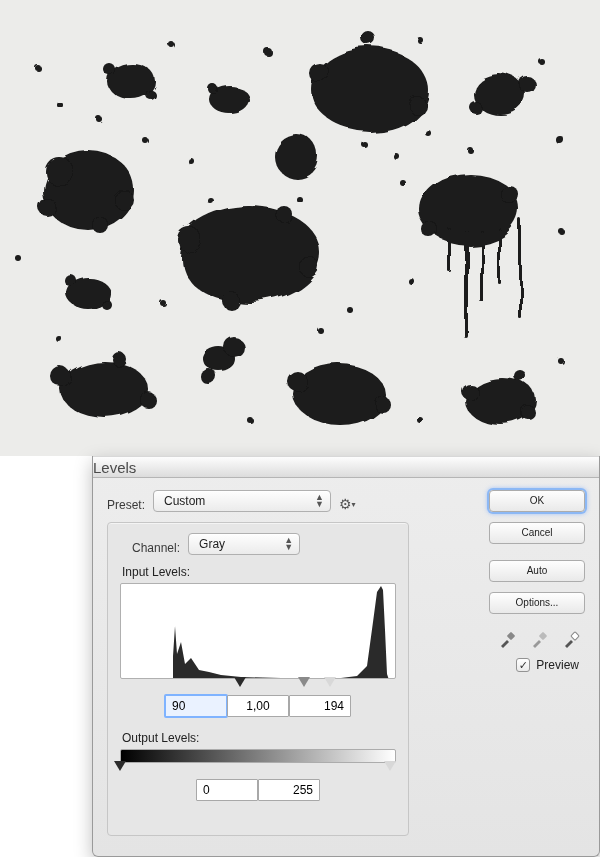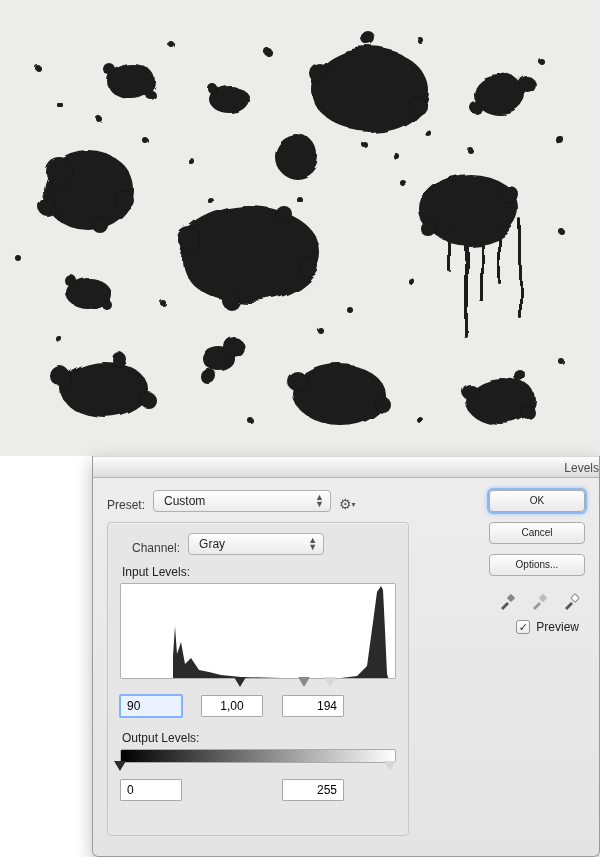--- a/index.html
+++ b/index.html
@@ -30,23 +30,23 @@
     border: 1px solid #9a9a9a;
     border-top: none;
     border-radius: 0 0 6px 6px;
     box-shadow: 0 6px 18px rgba(0,0,0,.25);
   }
   .titlebar {
     height: 22px;
     background: linear-gradient(#fdfdfd, #dcdcdc);
     border-bottom: 1px solid #b5b5b5;
     border-top: 1px solid #d8d8d8;
-    text-align: right;
+    text-align: left;
     line-height: 22px;
-    font-size: 12px;
+    font-size: 15px;
     color: #4a4a4a;
   }
   .body { position: relative; padding: 12px 14px; }
   .row { display: flex; align-items: flex-end; gap: 8px; }
   .label { color: #3a3a3a; }
   .preset-row { margin-bottom: 10px; }
   .select {
     display: inline-flex;
     align-items: center;
     justify-content: space-between;
@@ -93,21 +93,21 @@
   }
   .tri {
     position: absolute; top: -2px;
     width: 0; height: 0;
     border-left: 6px solid transparent;
     border-right: 6px solid transparent;
   }
   .tri.black { border-top: 10px solid #2b2b2b; }
   .tri.gray  { border-top: 10px solid #8a8a8a; }
   .tri.white { border-top: 10px solid #d8d8d8; }
-  .num-row { display: flex; justify-content: space-between; width: 224px; margin-top: 6px;}
+  .num-row { display: flex; justify-content: center; width: 276px; margin-top: 6px;}
   .num {
     width: 62px; height: 22px;
     border: 1px solid #a8a8a8;
     background: #fff;
     text-align: left;
     padding: 3px 6px;
     font-size: 12px;
     border-radius: 1px;
   }
   .num.focused { outline: 2px solid #7fb3ff; outline-offset: -1px; background: #eaf2ff;}
@@ -294,21 +294,21 @@
             <span>▲</span>
             <span>▼</span>
           </span>
       </div>
       <span class="gear">⚙︎<span style="font-size:8px;vertical-align:2px">▾</span></span>
     </div>
 
     <div class="inner-panel">
       <div class="row channel-row">
         <span class="label" style="margin-left:12px">Channel:</span>
-        <div class="select" style="width:136px">
+        <div class="select" style="width:112px">
           <span>Gray</span>
           <span class="arrows">
               <span>▲</span>
               <span>▼</span>
             </span>
         </div>
       </div>
 
       <div class="section-label">Input Levels:</div>
 
@@ -337,20 +337,21 @@
       <div class="num-row">
         <input class="num" value="0" style="">
         <span></span>
         <input class="num right" value="255" style="">
       </div>
     </div>
 
     <div class="right-col">
       <div class="btn default">OK</div>
       <div class="btn">Cancel</div>
+      <div class="btn" style="margin-top:6px">Auto</div>
       <div class="btn">Options...</div>
       <div class="dropper-row" style="margin-top:6px">
         <svg class="dropper" viewBox="0 0 18 18">
             <path d="M2 16 L8 10 L10 12 L4 18 Z" fill="#555"></path>
             <rect x="9" y="3" width="6" height="6" rx="1" fill="#888" transform="rotate(45 12 6)"></rect>
           </svg>
         <svg class="dropper" viewBox="0 0 18 18">
             <path d="M2 16 L8 10 L10 12 L4 18 Z" fill="#999"></path>
             <rect x="9" y="3" width="6" height="6" rx="1" fill="#bbb" transform="rotate(45 12 6)"></rect>
           </svg>

